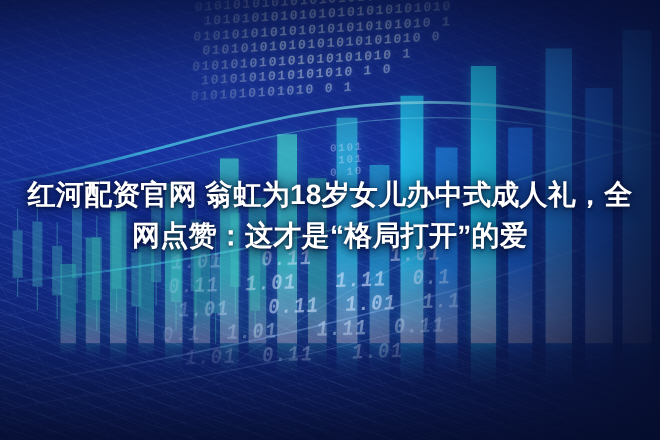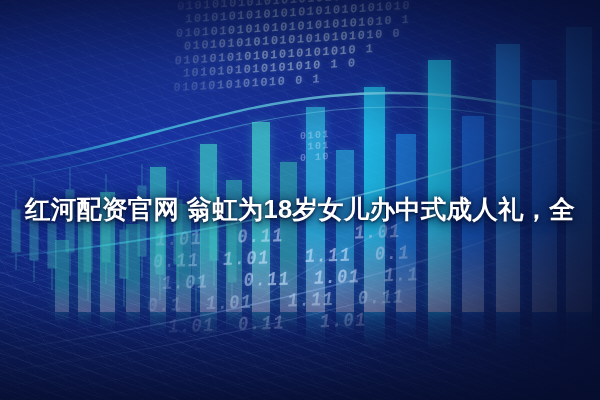--- a/index.html
+++ b/index.html
@@ -120,21 +120,21 @@
     font-weight:700;
     font-size:25.5px;
     line-height:38px;
     letter-spacing:.2px;
     text-shadow:
       0 1px 3px rgba(3,10,40,.85),
       0 0 14px rgba(6,16,52,.75),
       0 2px 10px rgba(4,12,46,.7);
     padding:0 10px;
   }
-  #headline .l1{display:block;white-space:nowrap;margin-top:32px;}
+  #headline .l1{display:block;white-space:nowrap;}
   #headline .l2{display:block;white-space:nowrap;}
 </style>
 </head>
 <body>
 
 <div id="banner">
 
   <div class="layer" id="bg-base"></div>
   <div class="layer" id="weave-c"></div>
   <div class="layer" id="weave-b"></div>
@@ -250,15 +250,16 @@
     <path d="M-10,372 C160,352 345,312 486,266 C552,244 590,228 615,218" fill="none" stroke="url(#gbl)" stroke-width="1.0" opacity=".45"></path>
     <path d="M130,400 C200,330 300,268 420,214 C500,178 560,156 615,142" fill="none" stroke="url(#gbl)" stroke-width="1.2" opacity=".4"></path>
   </svg>
 
   <div class="layer" id="bg-rightdark"></div>
   <div class="layer" id="bg-topdark"></div>
   <div class="layer" id="bg-vignette"></div>
 
   <div id="headline">
     <span class="l1">红河配资官网 翁虹为18岁女儿办中式成人礼，全</span>
+    <span class="l2">网点赞：这才是“格局打开”的爱</span>
   </div>
 
 </div>
 
 </body></html>

